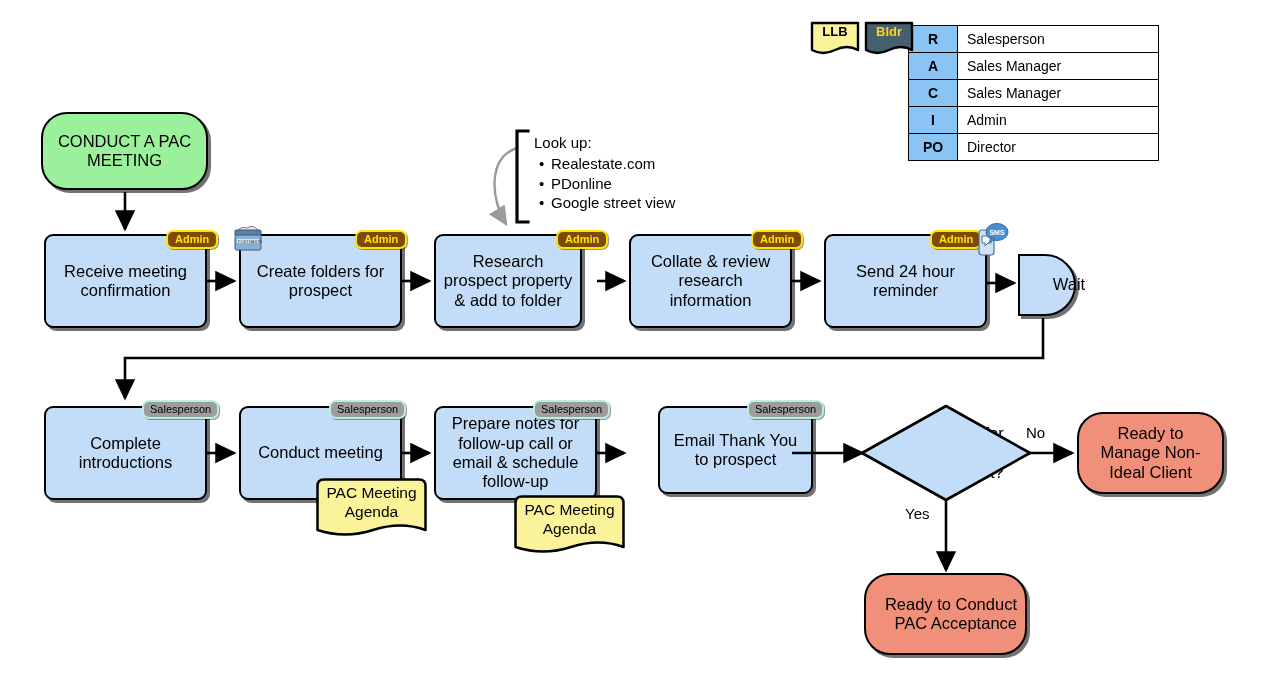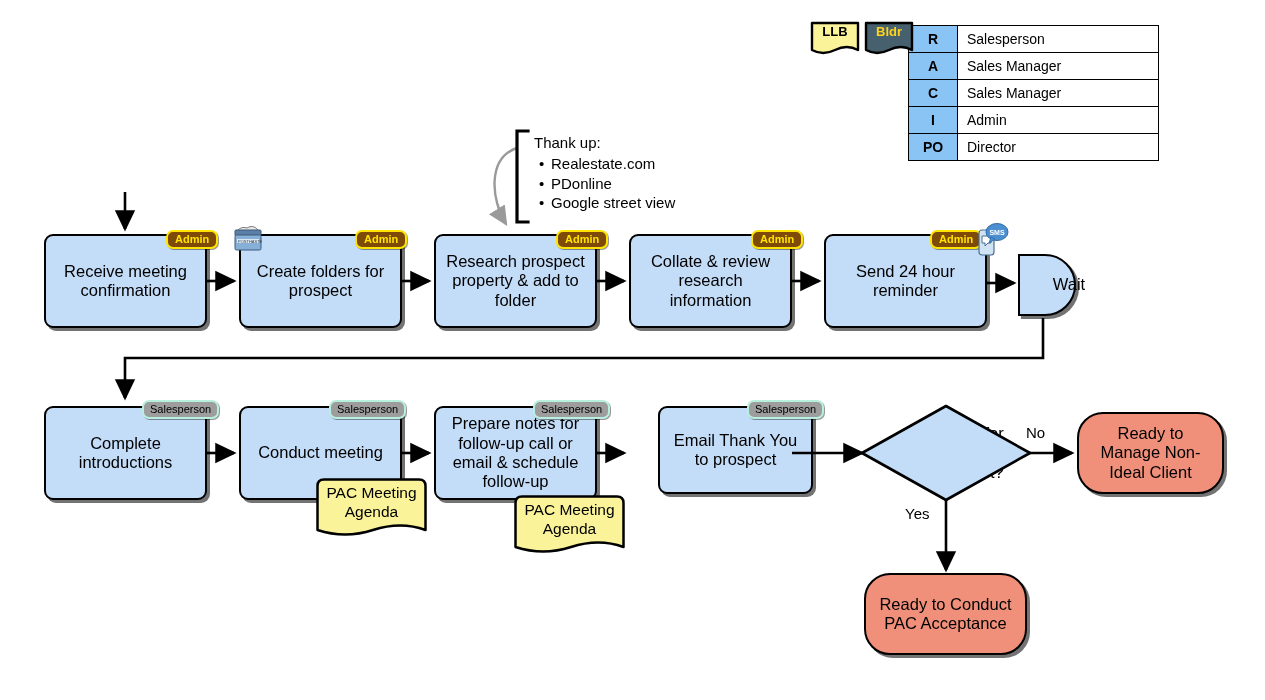--- a/index.html
+++ b/index.html
@@ -169,23 +169,26 @@
       <td class="k">I</td>
       <td class="v">Admin</td>
     </tr>
     <tr>
       <td class="k">PO</td>
       <td class="v">Director</td>
     </tr>
   </tbody>
     </table>
 
+  <div class="node term" style="left:41px;top:112px;width:167px;height:78px;">
+    <span>CONDUCT A PAC MEETING</span>
+  </div>
 
   <div class="callout" style="left:534px;top:133px;width:185px;">
-    <div class="c-title">Thank up:</div>
+    <div class="c-title">Look up:</div>
     <ul>
       <li>Realestate.com</li>
       <li>PDonline</li>
       <li>Google street view</li>
     </ul>
   </div>
 
   <div class="node proc" style="left:44px;top:234px;width:163px;height:94px;">
     <span>Receive meeting confirmation</span>
   </div>
@@ -203,21 +206,21 @@
   <div class="icon" style="left:231px;top:222px;width:34px;height:32px;">
     <svg width="34" height="32" viewBox="0 0 34 32">
       <path d="M6,9 Q10,4 16,6 Q22,2 27,8" fill="#e9e9e9" stroke="#7a7a7a" stroke-width="1"></path>
       <rect x="4" y="8" width="26" height="6" rx="1" fill="#5b7fa6" stroke="#3d5a78" stroke-width="1"></rect>
       <rect x="4" y="13" width="26" height="15" rx="1.5" fill="#86b0d8" stroke="#3d5a78" stroke-width="1"></rect>
       <rect x="6" y="17" width="22" height="4" fill="#dfe9f3"></rect>
       <text x="7" y="20.6" font-family="Liberation Sans, sans-serif" font-size="4" fill="#2c3e50">POSTHASTE</text>
     </svg>
   </div>
 
-  <div class="node proc" style="left:434px;top:234px;width:163px;height:94px;">
+  <div class="node proc" style="left:434px;top:234px;width:148px;height:94px;">
     <span>Research prospect property &amp; add to folder</span>
   </div>
   <div class="badge badge-admin" style="left:556px;top:230px;">
     <span>Admin</span>
   </div>
 
   <div class="node proc" style="left:629px;top:234px;width:163px;height:94px;">
     <span>Collate &amp; review research information</span>
   </div>
   <div class="badge badge-admin" style="left:751px;top:230px;">
@@ -295,17 +298,17 @@
     <span>No</span>
   </div>
   <div class="elabel" style="left:905px;top:505px;">
     <span>Yes</span>
   </div>
 
   <div class="node term-red" style="left:1077px;top:412px;width:147px;height:82px;justify-content:flex-end;">
     <span>Ready to Manage Non-Ideal Client</span>
   </div>
 
-  <div class="node term-red" style="left:864px;top:573px;width:163px;height:82px;">
+  <div class="node term-red" style="left:864px;top:573px;width:163px;height:82px;text-align:right;">
     <span>Ready to Conduct PAC Acceptance</span>
   </div>
 
 </div>
 
 </body></html>

